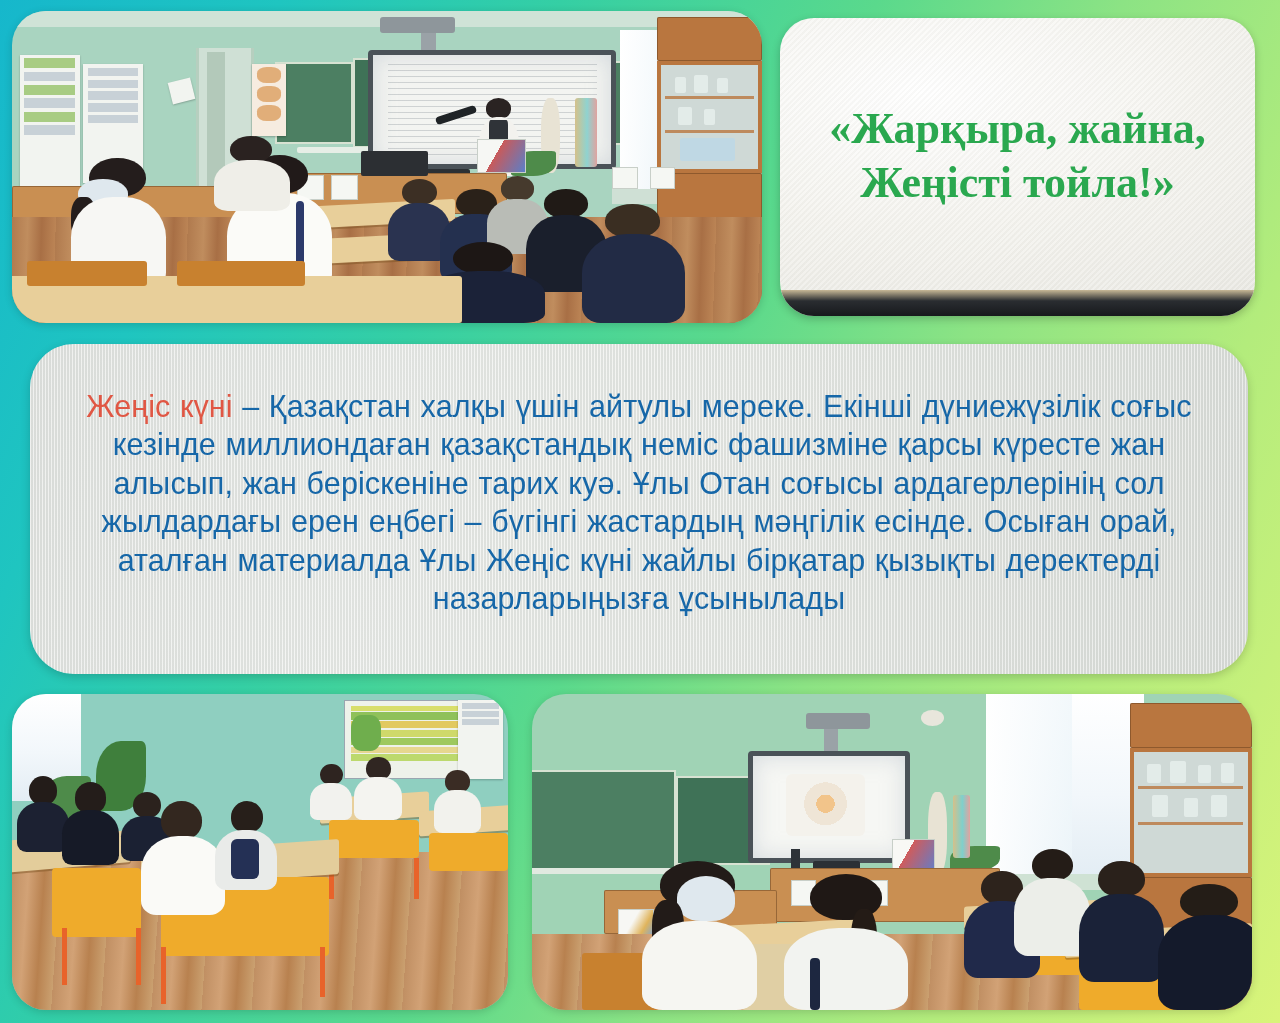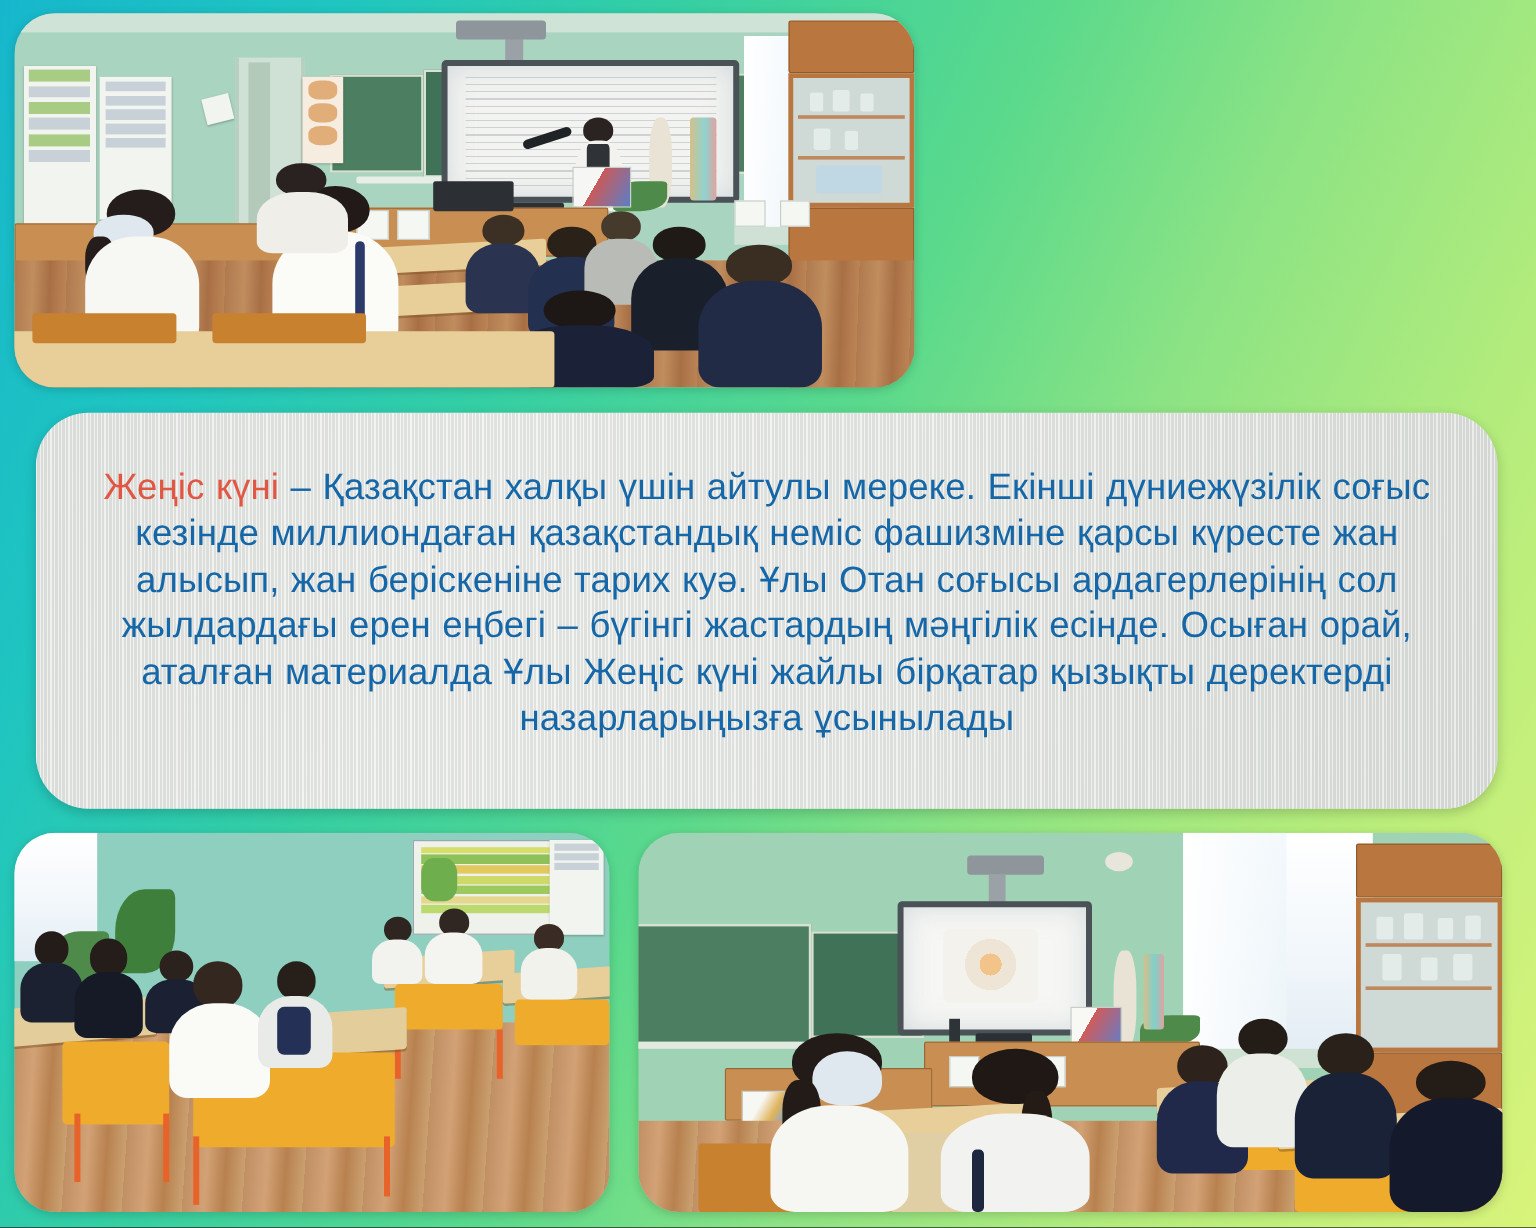--- a/index.html
+++ b/index.html
@@ -316,20 +316,25 @@
         <div class="head" style="left:24%;top:0;width:50%;height:40%;background:#1d1715;"></div>
         <div class="body" style="left:0;top:36%;width:100%;height:64%;background:#1b2238;"></div>
       </div>
 
       <div class="desk" style="left:-2%;top:85%;width:62%;height:15%;"></div>
       <div class="chairback" style="left:2%;top:80%;width:16%;height:8%;"></div>
       <div class="chairback" style="left:22%;top:80%;width:17%;height:8%;"></div>
     </div>
   </div>
 
+  <div id="title-panel">
+    <div class="texture"></div>
+    <div id="title-text">«Жарқыра, жайна,
+Жеңісті тойла!»</div>
+  </div>
 
   <div id="text-panel">
     <div class="texture"></div>
     <p id="para"><span class="hl">Жеңіс күні</span><span> – Қазақстан халқы үшін айтулы мереке. Екінші дүниежүзілік соғыс кезінде миллиондаған қазақстандық неміс фашизміне қарсы күресте жан алысып, жан беріскеніне тарих куә. Ұлы Отан соғысы ардагерлерінің сол жылдардағы ерен еңбегі – бүгінгі жастардың мәңгілік есінде. Осыған орай, аталған материалда Ұлы Жеңіс күні жайлы бірқатар қызықты деректерді назарларыңызға ұсынылады</span></p>
   </div>
 
   <div class="photo" id="photo-bl">
     <div class="scene">
       <div class="wall-mint" style="background:#8fcfc0;"></div>
       <div class="window" style="left:-2%;top:0;width:16%;height:34%;"></div>

